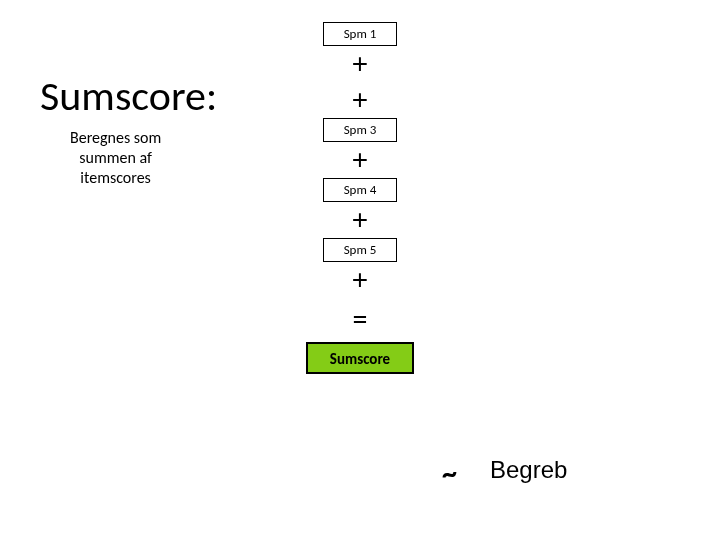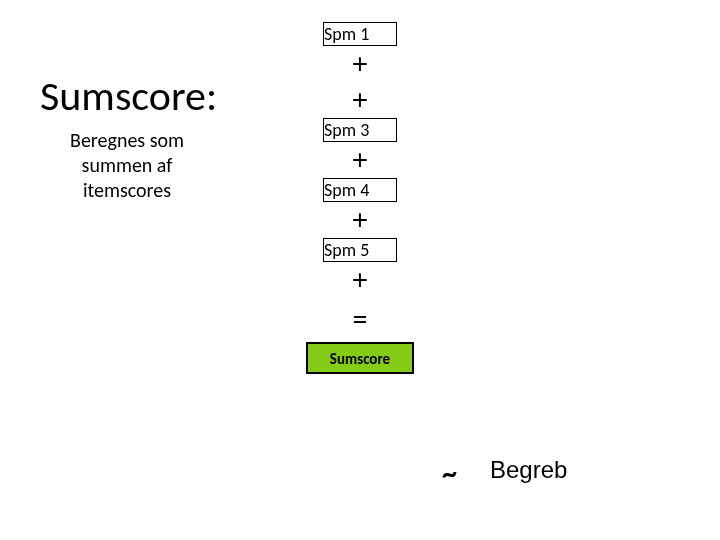--- a/index.html
+++ b/index.html
@@ -12,38 +12,39 @@
   }
   .title {
     position:absolute;
     left:40px; top:70px;
     font-size:42px;
     font-weight:400;
   }
   .subtitle {
     position:absolute;
     left:70px; top:128px;
-    font-size:20px;
+    font-size:16px;
     font-weight:400;
     text-align:center;
     line-height:1.25;
     white-space:pre-line;
   }
   .stack {
     position:absolute;
     left:306px; top:22px;
     display:flex;
     flex-direction:column;
     align-items:center;
   }
   .item-box {
     border:1.5px solid #000;
     background:#fff;
-    font-size:18px;
+    font-size:13px;
     width:74px;
+    text-align:center;
     line-height:22px;
     height:24px;
   }
   .op {
     font-size:28px;
     line-height:32px;
     font-weight:400;
     margin:2px 0;
     font-family:"Segoe UI", sans-serif;
   }

